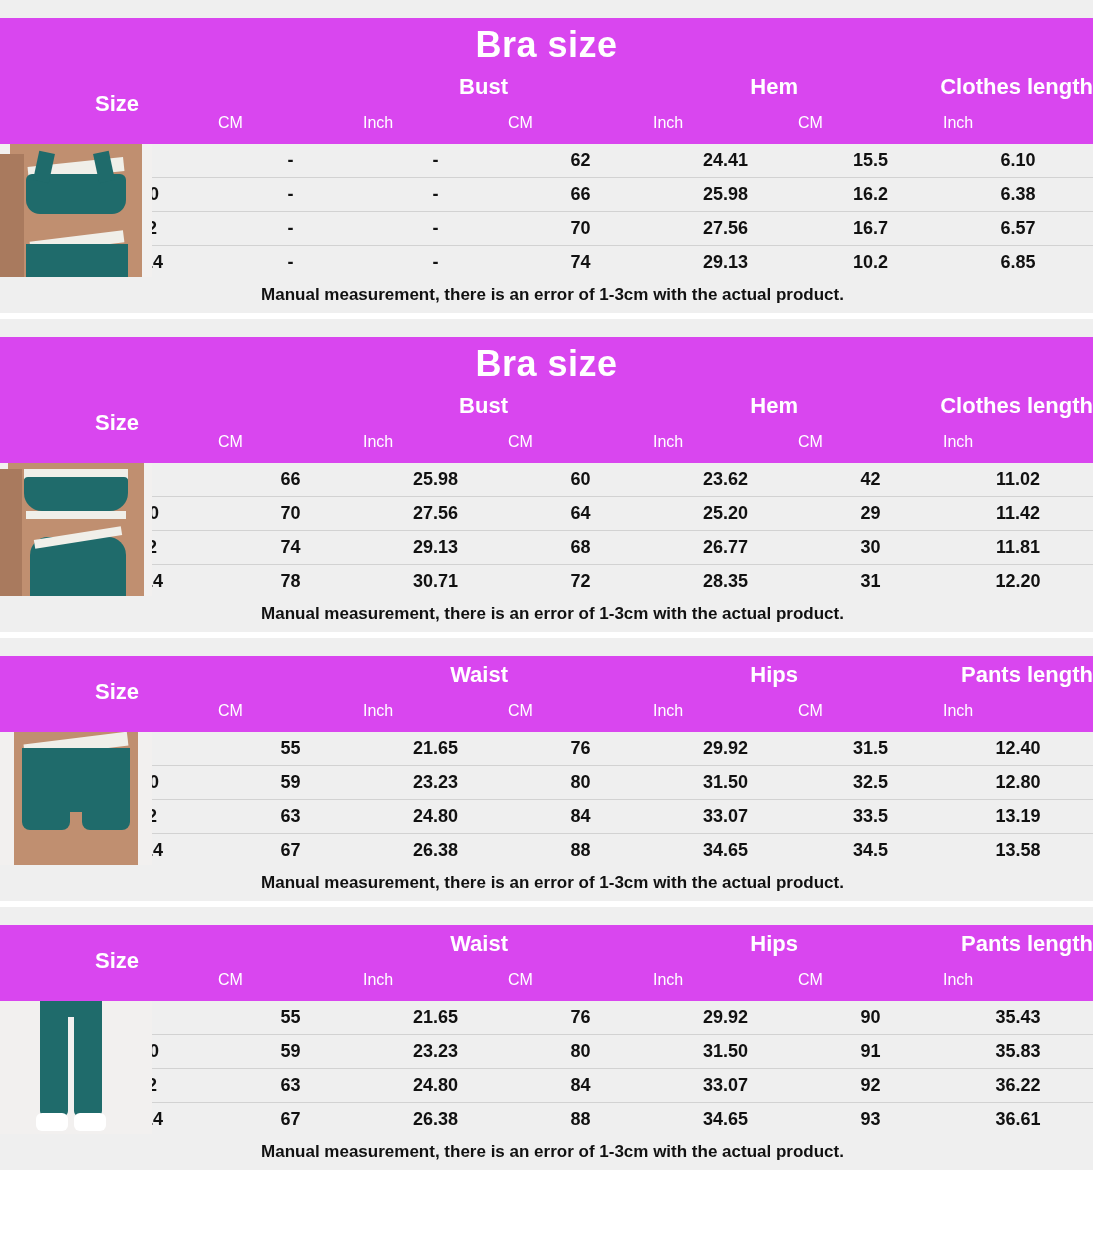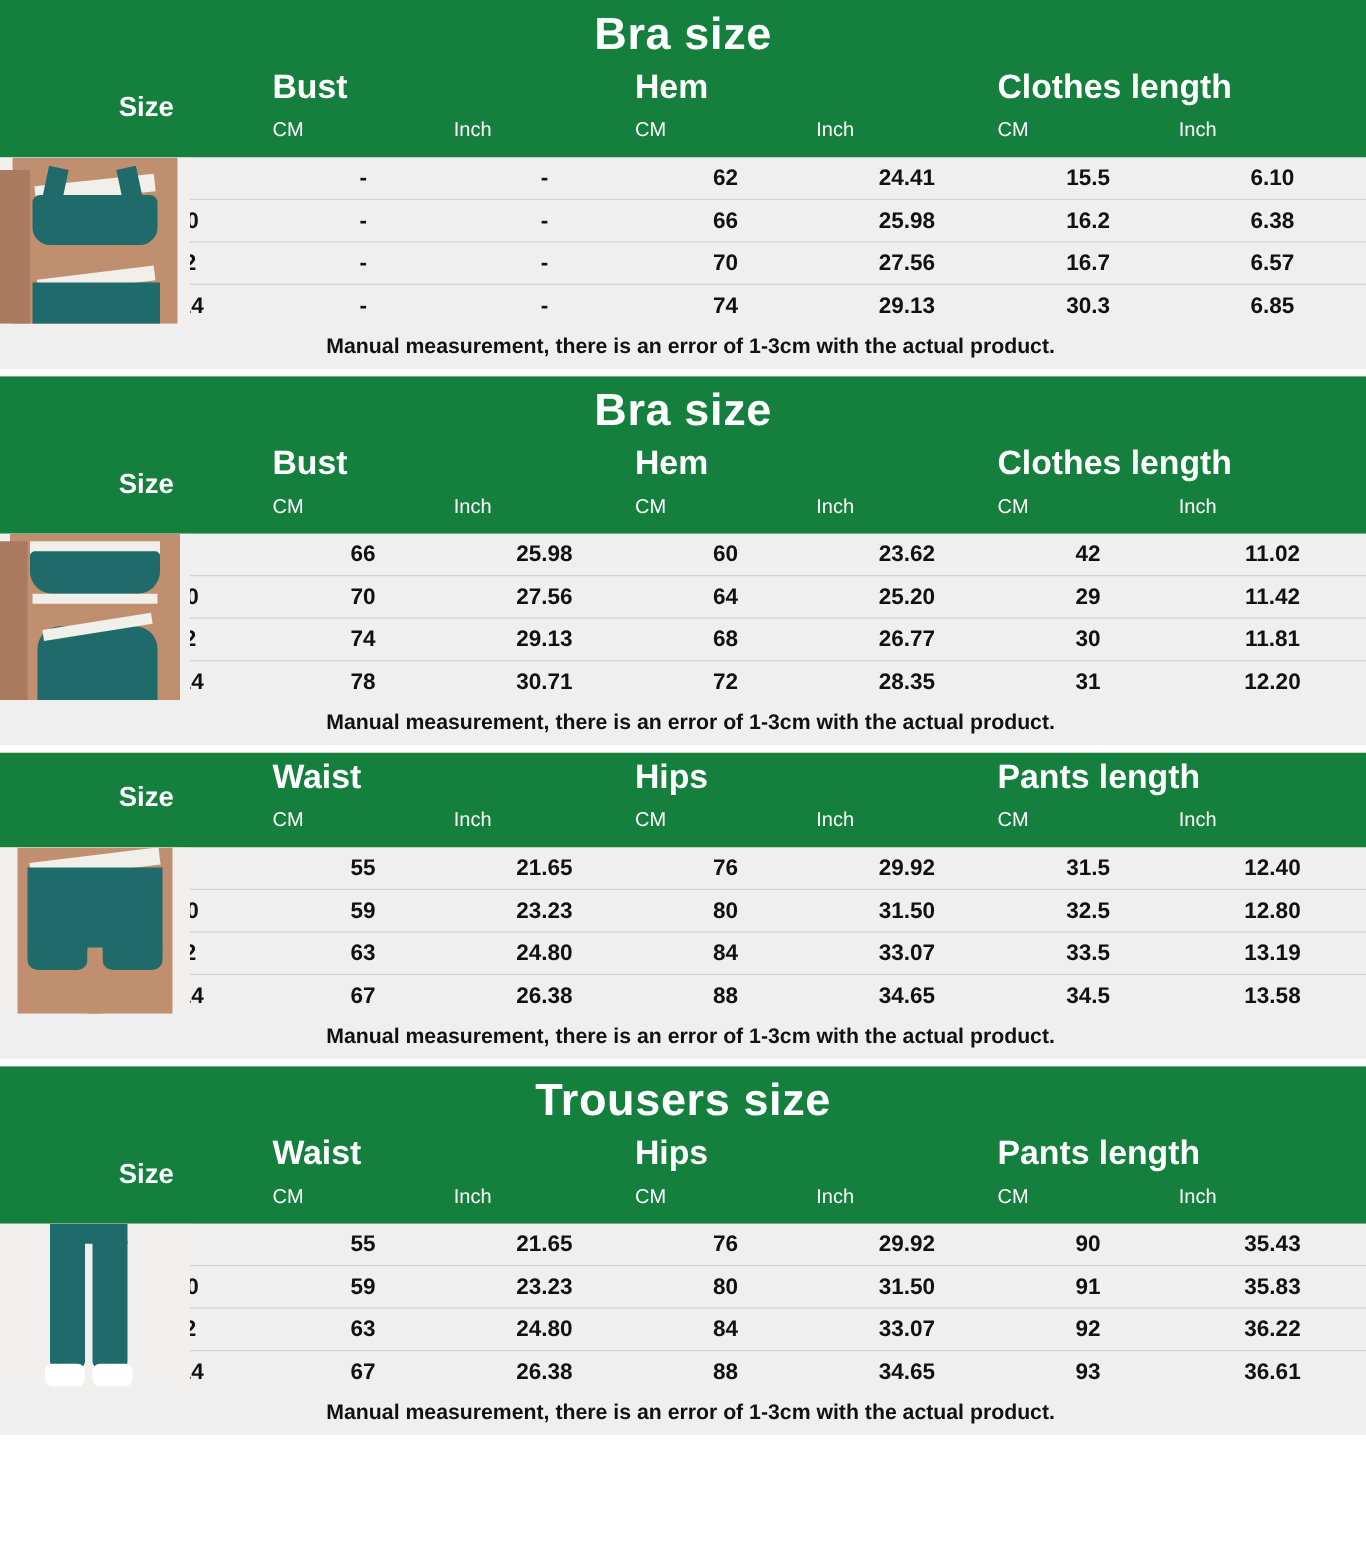--- a/index.html
+++ b/index.html
@@ -19,37 +19,38 @@
     position: relative;
     background: #ffffff;
   }
   .section {
     position: relative;
     width: 1093px;
     background: #efefef;
     overflow: hidden;
   }
   .head-block {
-    background: #15803d;
+    background: #d946ef;
     color: #ffffff;
     position: relative;
+    margin-top: 18px;
   }
   .sec-title {
     text-align: center;
     font-size: 36px;
     font-weight: bold;
     letter-spacing: 0.5px;
     padding-top: 6px;
     padding-bottom: 2px;
     color: #ffffff;
   }
   .grp-span2 {
     grid-column: span 2;
-    text-align: left;
-    font-size: 27px;
+    text-align: right;
+    font-size: 22px;
     font-weight: bold;
     color: #ffffff;
   }
   .size-label {
     grid-row: span 2;
     text-align: center;
     font-size: 22px;
     font-weight: bold;
     color: #ffffff;
     align-self: center;
@@ -171,21 +172,21 @@
         <div class="d-cell">27.56</div>
         <div class="d-cell">16.7</div>
         <div class="d-cell">6.57</div>
       </div>
       <div class="d-row">
         <div class="d-cell sz">XL/14</div>
         <div class="d-cell">-</div>
         <div class="d-cell">-</div>
         <div class="d-cell">74</div>
         <div class="d-cell">29.13</div>
-        <div class="d-cell">30.3</div>
+        <div class="d-cell">10.2</div>
         <div class="d-cell">6.85</div>
       </div>
     </div>
     <div class="note">Manual measurement, there is an error of 1-3cm with the actual product.</div>
   </div>
 
   <div class="sep-gap"></div>
 
   <div class="section">
     <div class="head-block">
@@ -320,21 +321,20 @@
         <div class="d-cell">13.58</div>
       </div>
     </div>
     <div class="note">Manual measurement, there is an error of 1-3cm with the actual product.</div>
   </div>
 
   <div class="sep-gap"></div>
 
   <div class="section">
     <div class="head-block">
-      <div class="sec-title">Trousers size</div>
       <div class="head-grid">
         <div class="size-label">Size</div>
         <div class="grp-span2">Waist</div>
         <div class="grp-span2">Hips</div>
         <div class="grp-span2">Pants length</div>
         <div class="ucell">CM</div>
         <div class="ucell">Inch</div>
         <div class="ucell">CM</div>
         <div class="ucell">Inch</div>
         <div class="ucell">CM</div>

